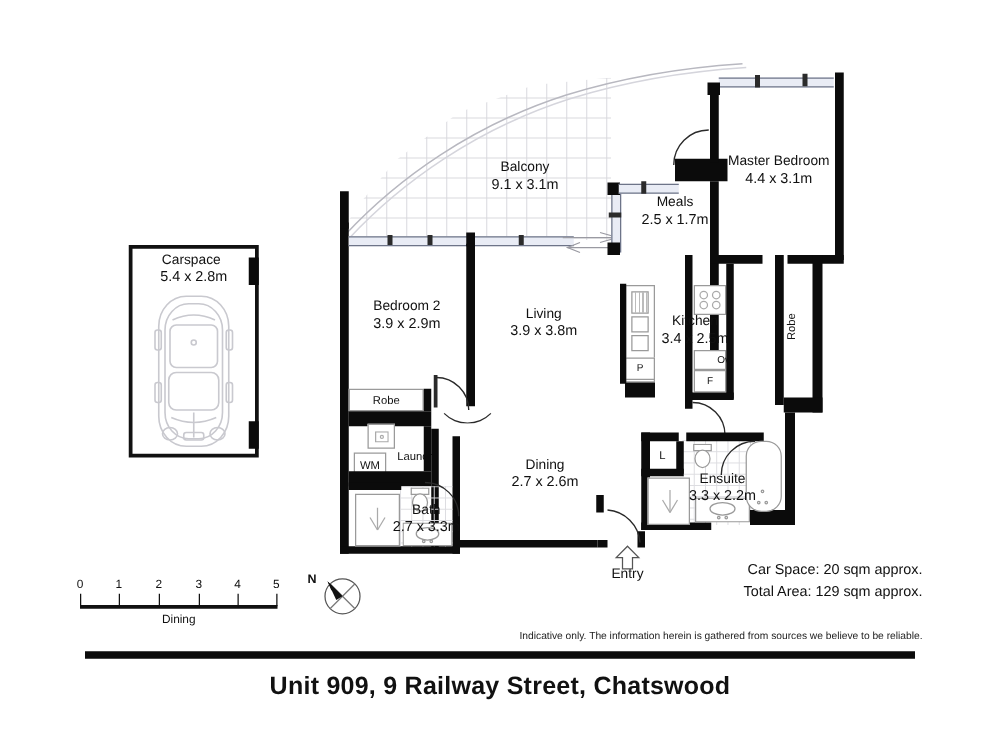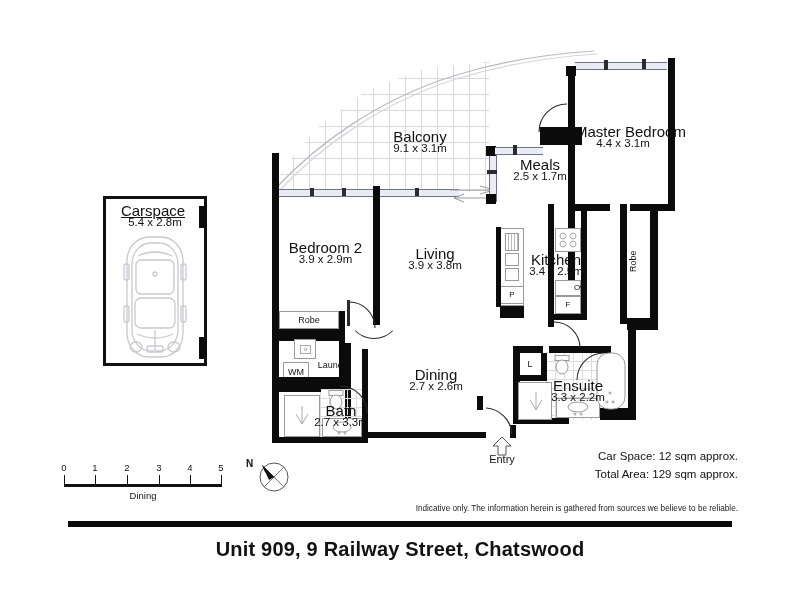--- a/index.html
+++ b/index.html
@@ -8,21 +8,21 @@
     font-family:"Liberation Sans", sans-serif;color:#111;
     -webkit-font-smoothing:antialiased;
   }
   #canvas{position:relative;width:800px;height:600px;}
   .abs{position:absolute;}
 
   
   .wall{position:absolute;background:#0b0b0b;}
   .fixture{position:absolute;border:1px solid #9a9a9a;background:#fff;box-sizing:border-box;}
   .lbl{position:absolute;text-align:center;line-height:1.18;white-space:nowrap;color:#111;}
-  .rname{font-size:15px;}
+  .rname{font-size:11px;}
   .rdim{font-size:11.5px;}
   .tiny{font-size:8px;}
   .tiny2{font-size:9px;}
 
   
   .tilegrid{
     position:absolute;
     background-image:
       linear-gradient(to right,#d8d8dd 1px,transparent 1px),
       linear-gradient(to bottom,#d8d8dd 1px,transparent 1px);
@@ -73,21 +73,21 @@
 </head>
 <body>
 
 <div id="canvas">
 
   <div id="carspace-box" style="left:103px;top:196px;width:104px;height:170px;"></div>
 
   <div class="wall" style="left:199px;top:206px;width:8px;height:22px;"></div>
   <div class="wall" style="left:199px;top:337px;width:8px;height:22px;"></div>
 
-  <div class="lbl rname" style="left:103px;top:202px;width:100px;text-decoration:underline;">Carspace</div>
+  <div class="lbl rname" style="left:103px;top:202px;width:100px;">Carspace</div>
   <div class="lbl rdim" style="left:103px;top:216px;width:104px;">5.4 x 2.8m</div>
 
   <svg class="abs" style="left:118px;top:234px;" width="74" height="126" viewBox="0 0 74 126">
     <g fill="none" stroke="#c9c9cf" stroke-width="1.3">
       <rect x="9" y="3" width="56" height="120" rx="22" ry="24"></rect>
       <rect x="14" y="9" width="46" height="108" rx="19" ry="21"></rect>
       <rect x="18" y="26" width="38" height="34" rx="5" ry="5"></rect>
       <rect x="17" y="64" width="40" height="30" rx="6" ry="6"></rect>
       <path d="M20,22 Q37,14 54,22"></path>
       <path d="M19,100 Q37,108 55,100"></path>
@@ -360,21 +360,21 @@
       <g stroke="#777" stroke-width="1">
         <line x1="6" y1="6" x2="26" y2="26"></line>
         <line x1="26" y1="6" x2="6" y2="26"></line>
       </g>
       <path d="M4,4 L16,16 L11,19 Z" fill="#111"></path>
       <path d="M4,4 L16,16 L7,11 Z" fill="#111"></path>
     </svg>
   </div>
 
   <div id="areas" style="right:62px;top:447px;width:300px;">
-    <div>Car Space: 12 sqm approx.</div>
+    <div>Car Space: 20 sqm approx.</div>
     <div>Total Area: 129 sqm approx.</div>
   </div>
   <div id="disclaimer" style="right:62px;top:504px;width:420px;">Indicative only. The information herein is gathered from sources we believe to be reliable.</div>
 
   <div id="title-rule" style="left:68px;top:521px;width:664px;height:6px;"></div>
   <div id="plan-title" style="left:0;top:538px;">Unit 909, 9 Railway Street, Chatswood</div>
 
 </div>
 
 </body></html>

